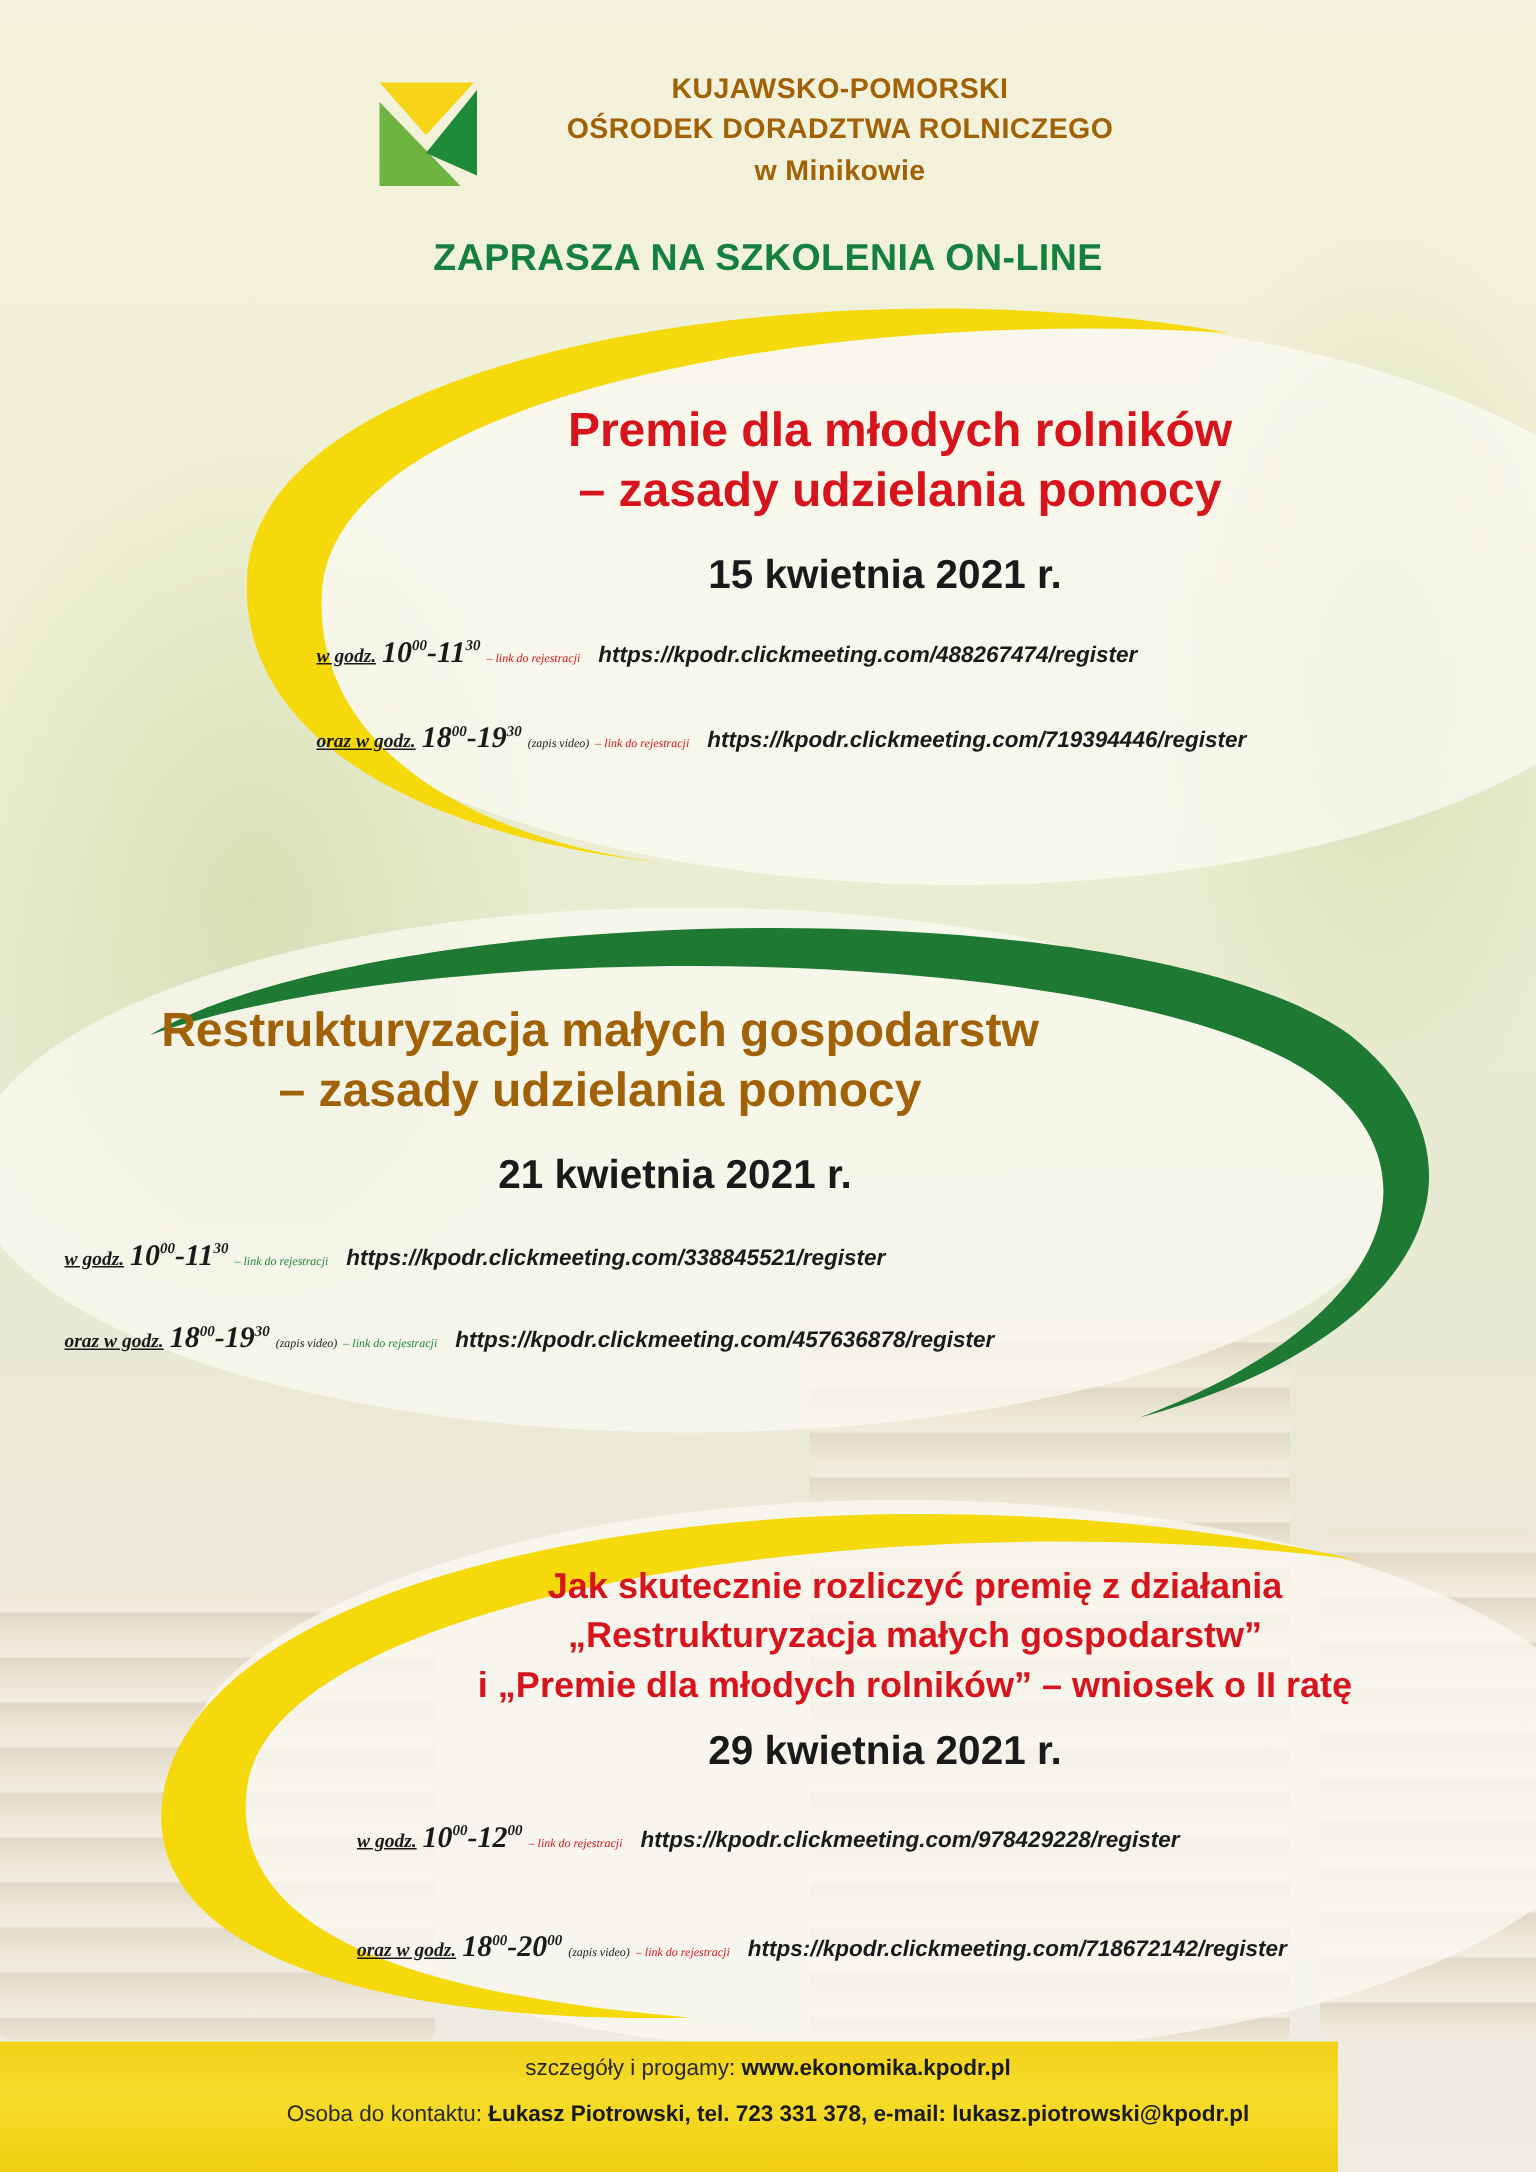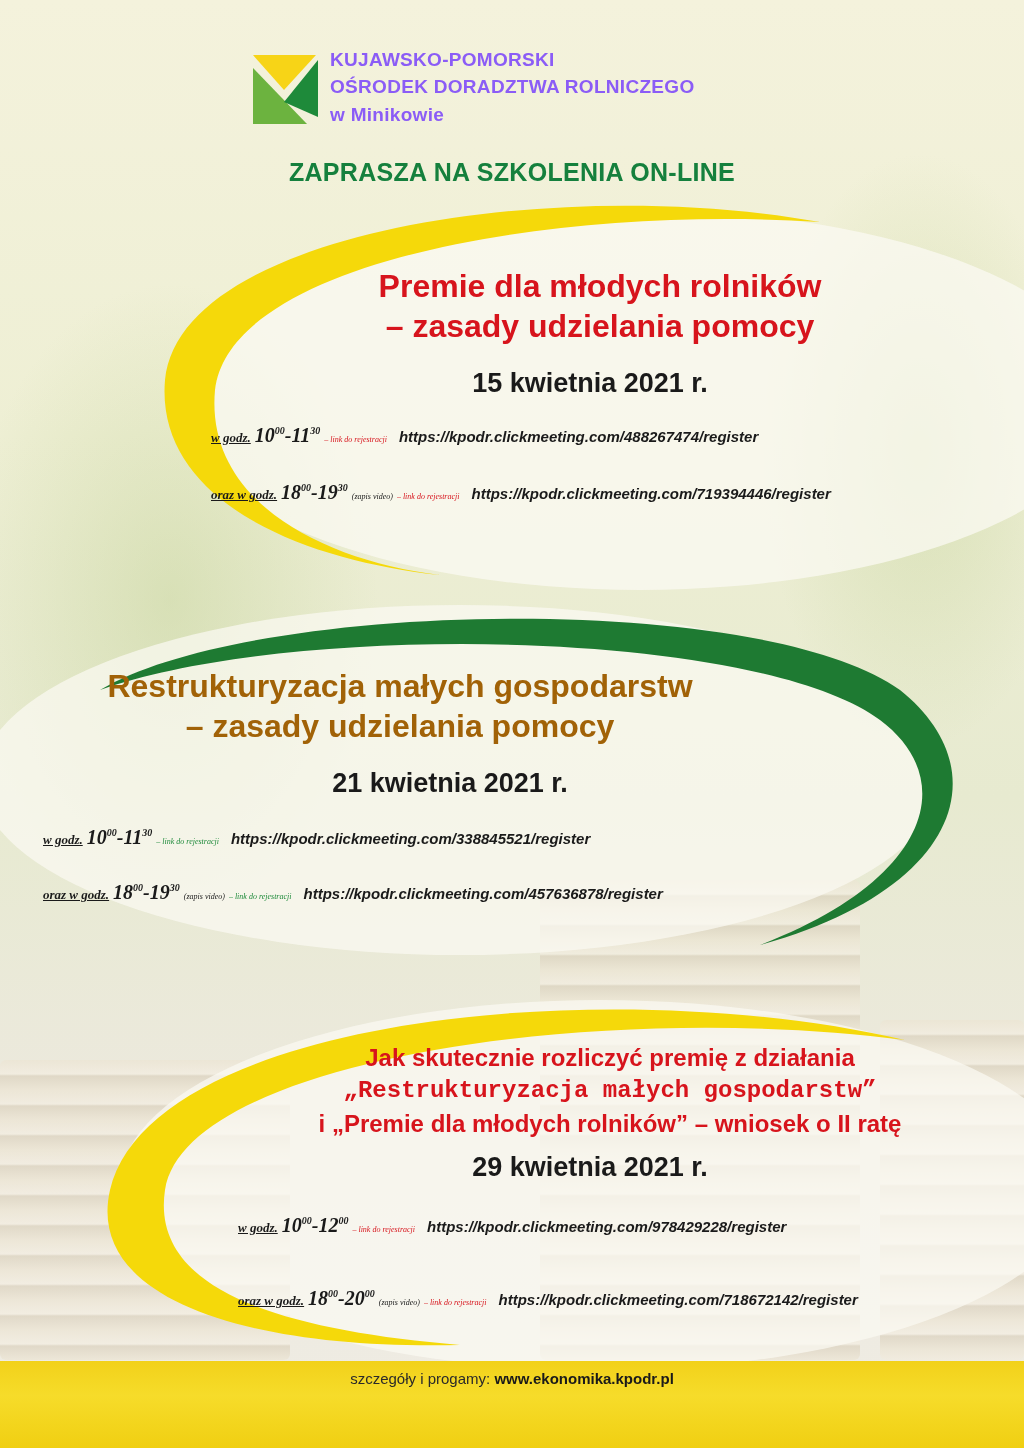--- a/index.html
+++ b/index.html
@@ -17,22 +17,22 @@
     position: absolute;
     background: repeating-linear-gradient(180deg, #ece4d2 0px, #f4eee2 14px, #d9cfbb 16px, #ece4d2 30px);
     opacity: 0.65;
     border-radius: 6px;
   }
   .abs { position: absolute; }
   .center-text { text-align: center; }
 
   
   .logo { position: absolute; left: 250px; top: 52px; width: 72px; height: 72px; }
-  .org-line { position: absolute; left: 330px; width: 460px; 
-    font-family: "Liberation Sans", sans-serif; font-weight: bold; color: #8b5cf6; font-size: 19px; letter-spacing: 0.3px; }
+  .org-line { position: absolute; left: 330px; width: 460px; text-align: center;
+    font-family: "Liberation Sans", sans-serif; font-weight: bold; color: #a16207; font-size: 19px; letter-spacing: 0.3px; }
   .invite { position: absolute; left: 230px; width: 564px; top: 158px; text-align: center;
     font-weight: bold; font-size: 25px; color: #15803d; letter-spacing: 0.3px; }
 
   svg.arcs { position: absolute; left: 0; top: 0; }
 
   .title-red { color: #d7141c; font-weight: bold; }
   .title-green { color: #a16207; font-weight: bold; }
   .date { color: #1a1a1a; font-weight: bold; font-size: 27px; }
 
   .session { position: absolute; white-space: nowrap; color: #1a1a1a; font-family: "Liberation Serif", serif; }
@@ -40,21 +40,21 @@
   .session .hr { font-style: italic; font-weight: bold; font-size: 20px; }
   .session sup { font-size: 10px; font-style: italic; font-weight: bold; }
   .session .note { font-size: 8px; font-style: italic; }
   .session .link-lbl { font-size: 8px; font-style: italic; }
   .session .url { font-family: "Liberation Sans", sans-serif; font-style: italic; font-weight: bold; font-size: 15px; margin-left: 8px; }
   .red { color: #d7141c; }
   .green { color: #1e8a3a; }
 
   
   .footer {
-    position: absolute; left: 0; top: 1361px; width: 1024px; height: 87px;
+    position: absolute; left: 0; top: 1361px; width: 892px; height: 87px;
     background: linear-gradient(180deg, #f2d11a 0%, #f6dc2a 40%, #f0cf12 100%);
   }
   .footer-line { position: absolute; left: 0; width: 1024px; text-align: center; font-size: 15px; color: #2a2a2a; }
   .footer-line b { color: #1a1a1a; }
 </style>
 </head>
 <body>
 
 <div class="bg-layer">
   <div class="plant-glow" style="left:-40px; top:280px; width:420px; height:640px;"></div>
@@ -122,21 +122,21 @@
     <span class="lbl">oraz w godz.</span>
     <span class="hr"><span>18</span><sup>00</sup>-<span>19</span><sup>30</sup></span>
     <span class="note">(zapis video)</span>
     <span class="link-lbl green">– link do rejestracji</span>
     <a class="url">https://kpodr.clickmeeting.com/457636878/register</a>
   </div>
 </div>
 
 <div>
   <div class="abs center-text title-red" style="left:220px; width:780px; top:1044px; font-size:24px;">Jak skutecznie rozliczyć premię z działania</div>
-  <div class="abs center-text title-red" style="left:220px; width:780px; top:1077px; font-size:24px;font-family:Liberation Mono, monospace;">„Restrukturyzacja małych gospodarstw”</div>
+  <div class="abs center-text title-red" style="left:220px; width:780px; top:1077px; font-size:24px;">„Restrukturyzacja małych gospodarstw”</div>
   <div class="abs center-text title-red" style="left:220px; width:780px; top:1110px; font-size:24px;">i „Premie dla młodych rolników” – wniosek o II ratę</div>
   <div class="abs center-text date" style="left:380px; width:420px; top:1152px;">29 kwietnia 2021 r.</div>
 
   <div class="session" style="left:238px; top:1214px;">
     <span class="lbl">w godz.</span>
     <span class="hr"><span>10</span><sup>00</sup>-<span>12</span><sup>00</sup></span>
     <span class="link-lbl red">– link do rejestracji</span>
     <a class="url">https://kpodr.clickmeeting.com/978429228/register</a>
   </div>
   <div class="session" style="left:238px; top:1269px;margin-top:18px;">
@@ -146,13 +146,17 @@
     <span class="link-lbl red">– link do rejestracji</span>
     <a class="url">https://kpodr.clickmeeting.com/718672142/register</a>
   </div>
 </div>
 
 <div class="footer">
   <div class="footer-line" style="top:9px;">
     <span>szczegóły i progamy:</span>
     <b>www.ekonomika.kpodr.pl</b>
   </div>
+  <div class="footer-line" style="top:40px;">
+    <span>Osoba do kontaktu:</span>
+    <b>Łukasz Piotrowski, tel. 723 331 378, e-mail: lukasz.piotrowski@kpodr.pl</b>
+  </div>
 </div>
 
 </body></html>

